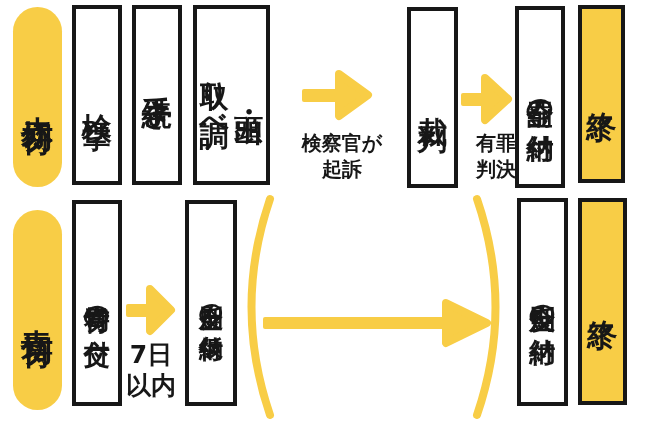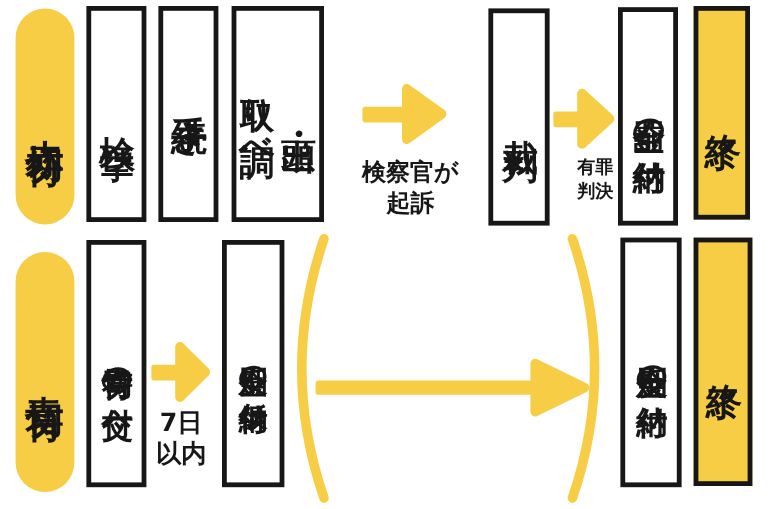--- a/index.html
+++ b/index.html
@@ -53,21 +53,21 @@
 
   <div class="abs box" style="left:407px;top:7px;width:51px;height:181px;">
     <span class="vtext" style="font-size:30px;letter-spacing:0.2em;">裁判</span>
   </div>
 
   <svg class="icon" style="left:461px;top:71px;" width="52" height="56" viewBox="0 0 52 56">
     <rect x="0" y="22" width="26" height="13" rx="2" fill="currentColor"></rect>
     <polygon points="24,7 47,28 24,49" fill="currentColor" stroke="currentColor" stroke-width="8" stroke-linejoin="round"></polygon>
   </svg>
 
-  <div class="caption" style="left:468px;top:130px;width:56px;font-size:15px;">有罪
+  <div class="caption" style="left:468px;top:130px;width:56px;font-size:20px;">有罪
 判決</div>
 
   <div class="abs box" style="left:515px;top:6px;width:50px;height:182px;">
     <span class="vtext tight" style="font-size:27px;">罰金の納付</span>
   </div>
 
   <div class="abs box end" style="left:578px;top:5px;width:47px;height:178px;">
     <span class="vtext" style="font-size:30px;letter-spacing:0.2em;">終了</span>
   </div>
 
@@ -77,21 +77,21 @@
 
   <div class="abs box" style="left:72px;top:200px;width:50px;height:206px;">
     <span class="vtext tight" style="font-size:26px;">青切符の交付</span>
   </div>
 
   <svg class="icon" style="left:126px;top:283px;" width="50" height="54" viewBox="0 0 50 54">
     <rect x="0" y="21" width="26" height="13" rx="2" fill="currentColor"></rect>
     <polygon points="24,6 45,27 24,48" fill="currentColor" stroke="currentColor" stroke-width="8" stroke-linejoin="round"></polygon>
   </svg>
 
-  <div class="caption" style="left:122px;top:340px;width:58px;font-size:21px;line-height:1.22;text-align:center;">7日
+  <div class="caption" style="left:122px;top:340px;width:58px;font-size:25px;line-height:1.22;text-align:center;">7日
 以内</div>
 
   <div class="abs box" style="left:185px;top:200px;width:52px;height:206px;">
     <span class="vtext tight" style="font-size:24px;">反則金の仮納付</span>
   </div>
 
   <svg class="icon" style="left:245px;top:193px;" width="30" height="228" viewBox="0 0 30 228">
     <path d="M25,6 Q-12,114 25,222" fill="none" stroke="currentColor" stroke-width="8" stroke-linecap="round"></path>
   </svg>
 

